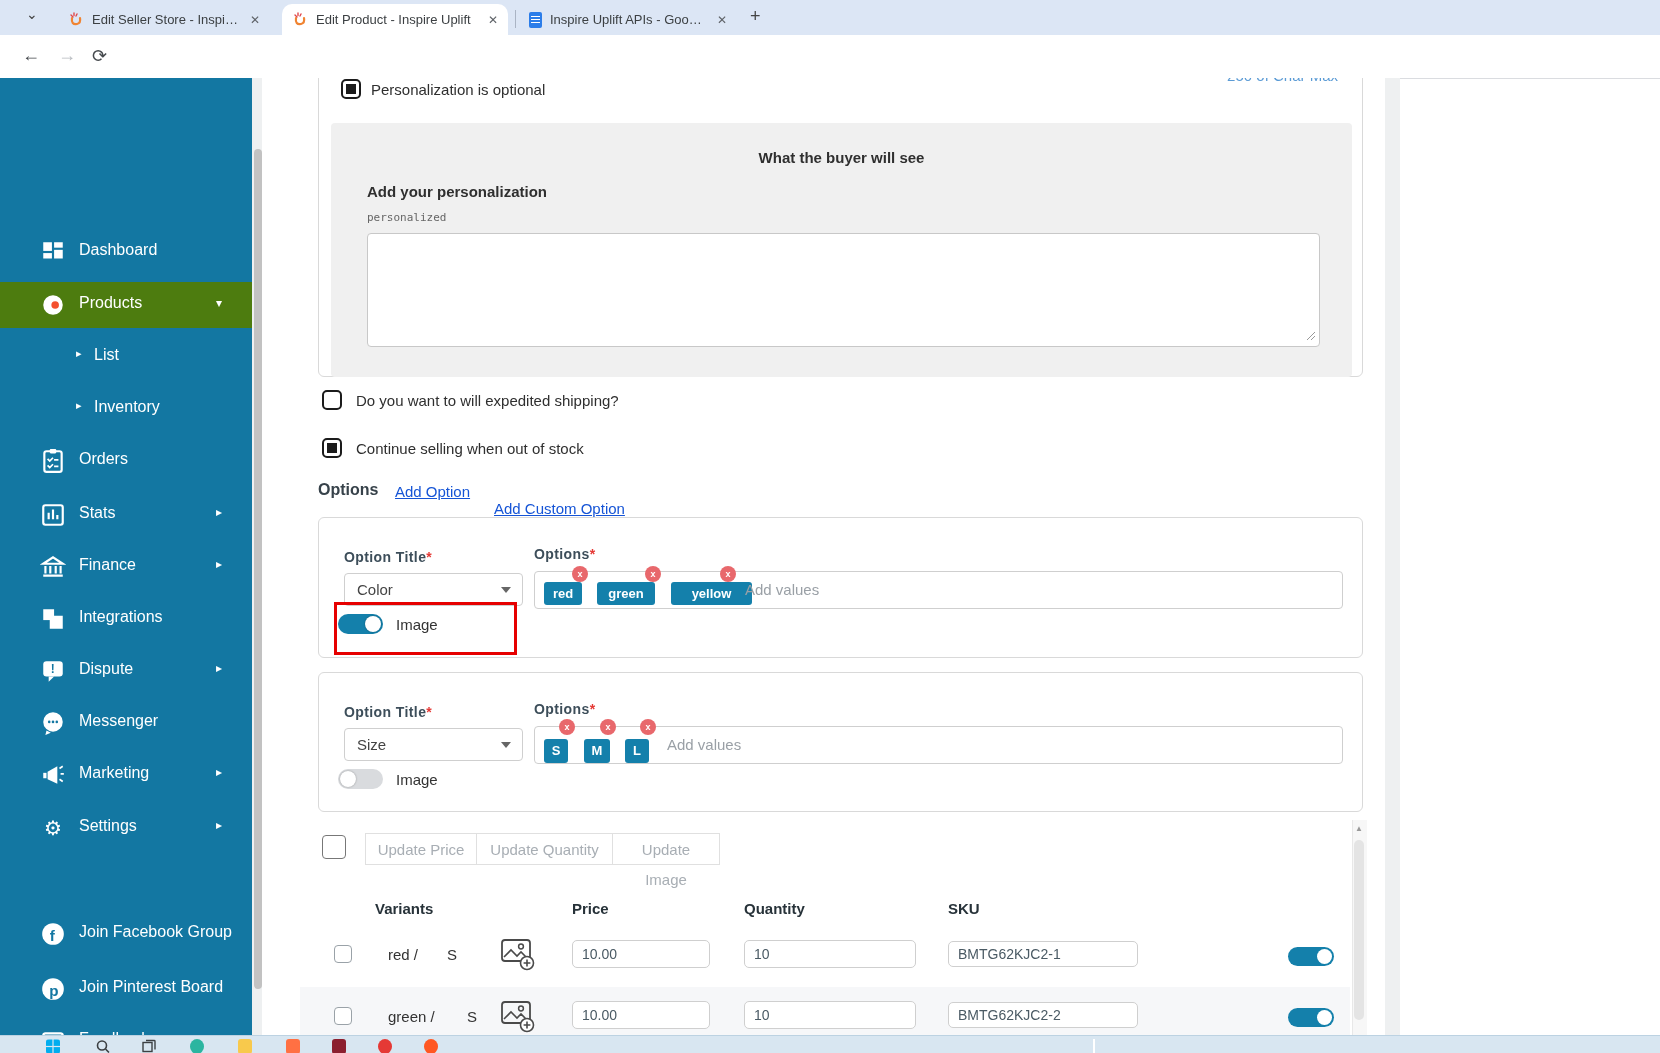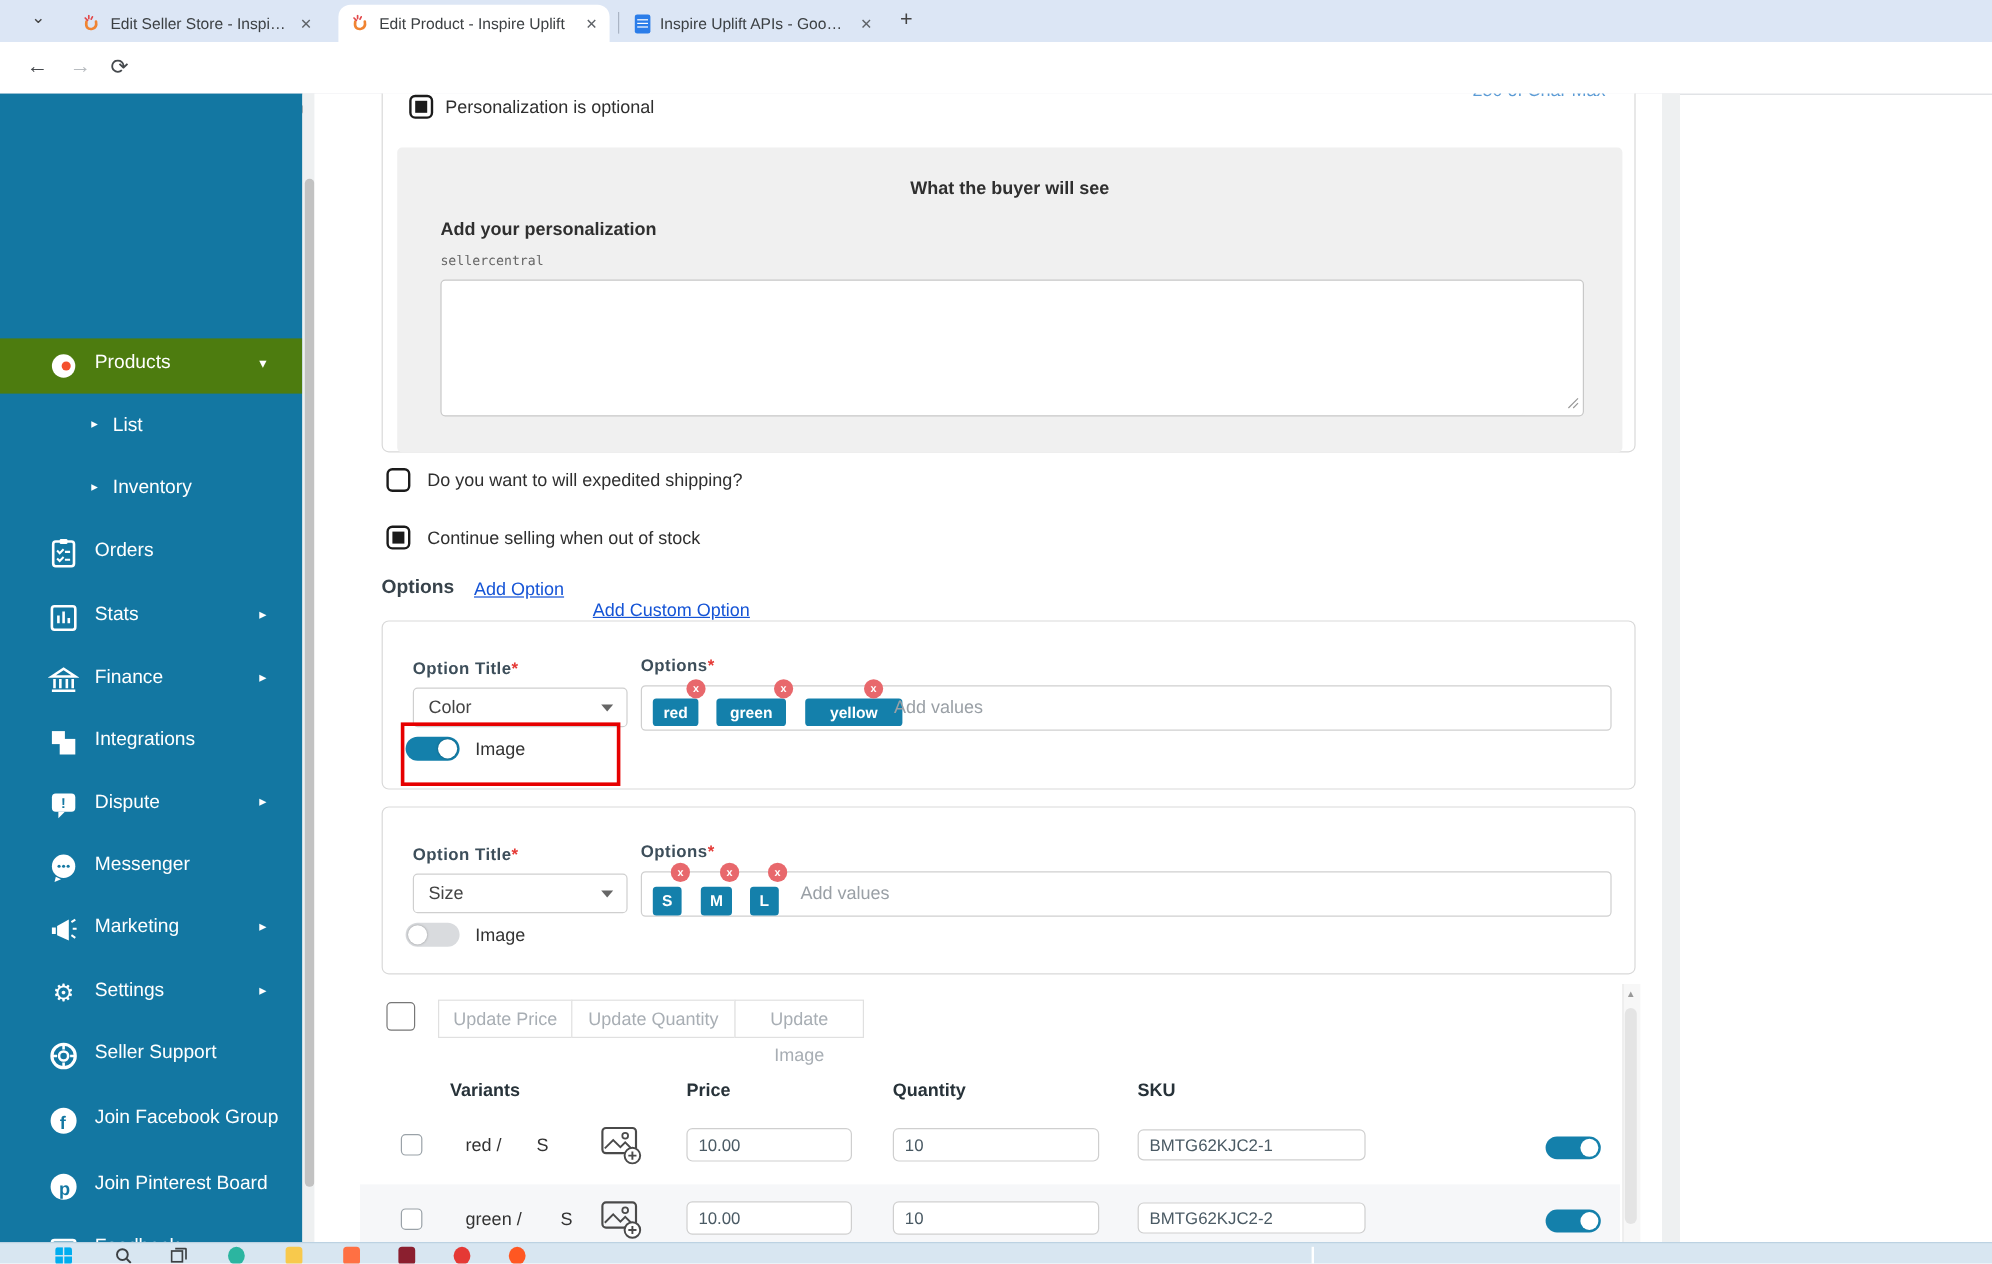--- a/index.html
+++ b/index.html
@@ -155,20 +155,29 @@
     <svg id="tune-icon" viewBox="0 0 15 14">
       <path d="M1 4h13 M1 10h13" stroke="#5f6368" stroke-width="1.6"></path>
       <circle cx="5" cy="4" r="2" fill="#fff" stroke="#5f6368" stroke-width="1.4"></circle>
       <circle cx="10" cy="10" r="2" fill="#fff" stroke="#5f6368" stroke-width="1.4"></circle>
     </svg>
     <span id="url-text">sellercentral.itdeptiu.com/product/edit/4856</span>
   </div>
 
   <div id="sidebar" class="abs">
 
+    <div class="srow" style="top:152px;">
+      <svg class="sicon" viewBox="0 0 24 24">
+        <rect x="3" y="3" width="8" height="8" fill="#fff"></rect>
+          <rect x="13" y="3" width="8" height="5" fill="#fff"></rect>
+        <rect x="3" y="13" width="8" height="5" fill="#fff"></rect>
+          <rect x="13" y="10" width="8" height="8" fill="#fff"></rect>
+      </svg>
+      <span class="slabel">Dashboard</span>
+    </div>
 
     <div class="srow active" style="top:204px;">
       <svg class="sicon" style="top:10px;" viewBox="0 0 24 24">
         <circle cx="12" cy="12" r="9" fill="#fff"></circle>
           <circle cx="14" cy="12" r="3.5" fill="#F4502E"></circle>
       </svg>
       <span class="slabel" style="top:12px;">Products</span>
       <span class="arr" style="top:14px;">▾</span>
     </div>
 
@@ -247,28 +256,20 @@
       <span class="slabel">Marketing</span>
       <span class="arr">▸</span>
     </div>
 
     <div class="srow" style="top:728px;">
       <span class="sicon" style="font-size:20px;color:#fff;line-height:26px;">⚙</span>
       <span class="slabel">Settings</span>
       <span class="arr">▸</span>
     </div>
 
-    <div class="srow" style="top:780px;">
-      <svg class="sicon" viewBox="0 0 24 24">
-        <circle cx="12" cy="12" r="9" fill="none" stroke="#fff" stroke-width="2.4"></circle>
-        <circle cx="12" cy="12" r="3.5" fill="none" stroke="#fff" stroke-width="2"></circle>
-        <path d="M12 3 v4 M12 17 v4 M3 12 h4 M17 12 h4" stroke="#fff" stroke-width="2"></path>
-      </svg>
-      <span class="slabel">Seller Support</span>
-    </div>
 
     <div class="srow" style="top:834px;">
       <svg class="sicon" viewBox="0 0 24 24">
         <circle cx="12" cy="12" r="10" fill="#fff"></circle>
         <text x="9" y="18" font-size="14" font-weight="bold" fill="#1377A2">f</text>
       </svg>
       <span class="slabel">Join Facebook Group</span>
     </div>
 
     <div class="srow" style="top:889px;">
@@ -293,21 +294,21 @@
   <div id="content" class="abs">
 
     <div id="pcard" class="card">
       <span class="ckb checked" style="left:22px;top:20px;"></span>
       <span class="ckb-label" style="left:52px;top:22px;">Personalization is optional</span>
       <span style="position:absolute;right:24px;top:8px;color:#5b9bd5;font-size:15px;">250 of Char Max</span>
 
       <div id="gray-panel">
         <div id="buyer-head">What the buyer will see</div>
         <div id="addpers">Add your personalization</div>
-        <div id="perskey">sellercentral</div>
+        <div id="perskey">personalized</div>
         <textarea id="ptext" value="" style=""></textarea>
         <svg id="resize-h" viewBox="0 0 10 10">
           <path d="M1 9 L9 1 M5 9 L9 5" stroke="#999" stroke-width="1"></path>
         </svg>
       </div>
     </div>
 
     <span class="ckb" style="left:60px;top:312px;"></span>
     <span class="ckb-label" style="left:94px;top:314px;">Do you want to will expedited shipping?</span>
 

